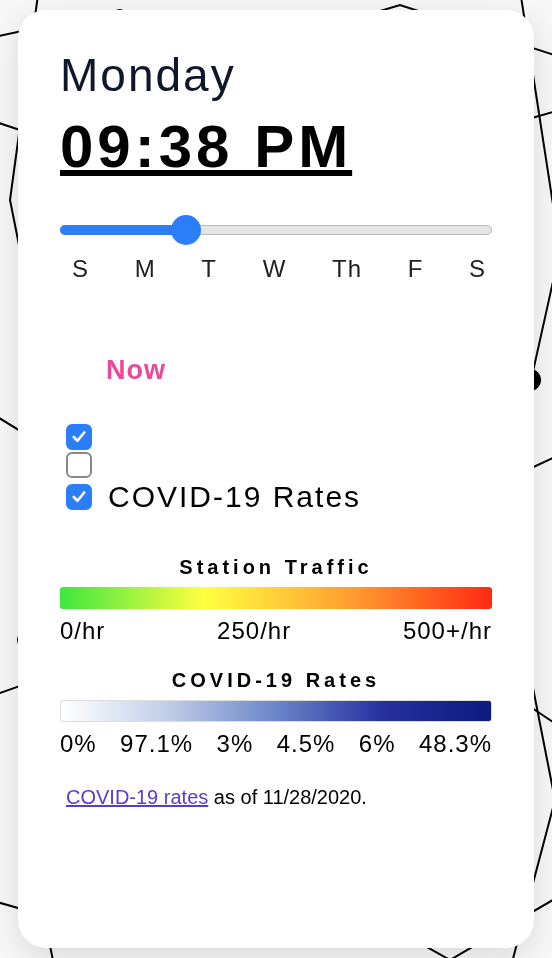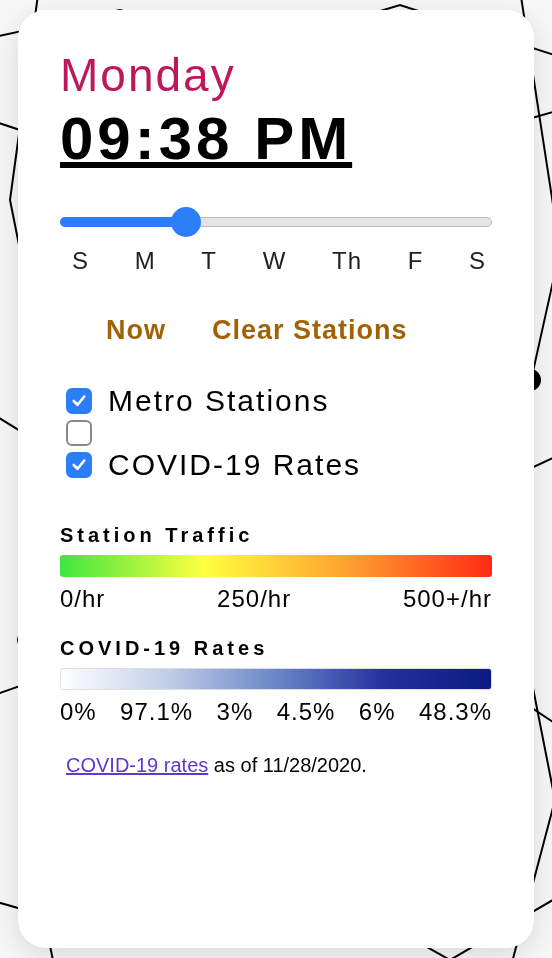--- a/index.html
+++ b/index.html
@@ -29,22 +29,22 @@
   box-shadow: 0 8px 30px rgba(0,0,0,0.12);
   padding: 38px 42px 28px;
   z-index: 1;
   display: flex;
   flex-direction: column;
 }
 .day {
   font-size: 46px;
   font-weight: 400;
   letter-spacing: 2px;
-  color: #be185d;
-  margin-bottom: 2px;
+  color: #0f172a;
+  margin-bottom: 10px;
 }
 .time {
   font-size: 60px;
   font-weight: 800;
   letter-spacing: 4px;
   color: #000;
   margin-bottom: 30px;
   text-decoration: underline;
 }
 .slider-wrap { position: relative; height: 36px; margin-bottom: 8px; }
@@ -87,23 +87,24 @@
 }
 .actions {
   display: flex;
   gap: 46px;
   padding-left: 46px;
   margin-bottom: 38px;
 }
 .action-btn {
   font-size: 27px;
   font-weight: 700;
-  color: #a16207;
+  color: #ec4899;
   letter-spacing: 1px;
   cursor: pointer;
+  margin-top: 32px;
 }
 .checks { margin-bottom: 40px; padding-left: 6px; }
 .check-row {
   display: flex;
   align-items: center;
   gap: 16px;
   margin-bottom: 2px;
 }
 .cbox {
   width: 26px;
@@ -118,21 +119,21 @@
 .cbox.checked { background: #2b7ef7; }
 .cbox.unchecked { border-color: #888; }
 .cbox svg { width: 18px; height: 18px; }
 .check-label {
   font-size: 30px;
   letter-spacing: 2px;
   color: #000;
 }
 .legend { margin-bottom: 24px; }
 .legend-title {
-  text-align: left;
+  text-align: center;
   font-size: 20px;
   font-weight: 700;
   letter-spacing: 4px;
   margin-bottom: 8px;
 }
 .legend-bar {
   height: 22px;
   border-radius: 3px;
   margin-bottom: 8px;
 }
@@ -189,31 +190,29 @@
     <span>M</span>
     <span>T</span>
     <span>W</span>
     <span>Th</span>
     <span>F</span>
     <span>S</span>
   </div>
 
   <div class="actions">
     <div class="action-btn">Now</div>
-    <div class="action-btn">Clear Stations</div>
   </div>
 
   <div class="checks">
     <div class="check-row">
       <div class="cbox checked">
         <svg viewBox="0 0 24 24">
             <path d="M5 12l5 5 9-11" stroke="#fff" stroke-width="3.5" fill="none" stroke-linecap="round" stroke-linejoin="round"></path>
           </svg>
       </div>
-      <span class="check-label">Metro Stations</span>
     </div>
     <div class="check-row">
       <div class="cbox unchecked"></div>
     </div>
     <div class="check-row">
       <div class="cbox checked">
         <svg viewBox="0 0 24 24">
             <path d="M5 12l5 5 9-11" stroke="#fff" stroke-width="3.5" fill="none" stroke-linecap="round" stroke-linejoin="round"></path>
           </svg>
       </div>

